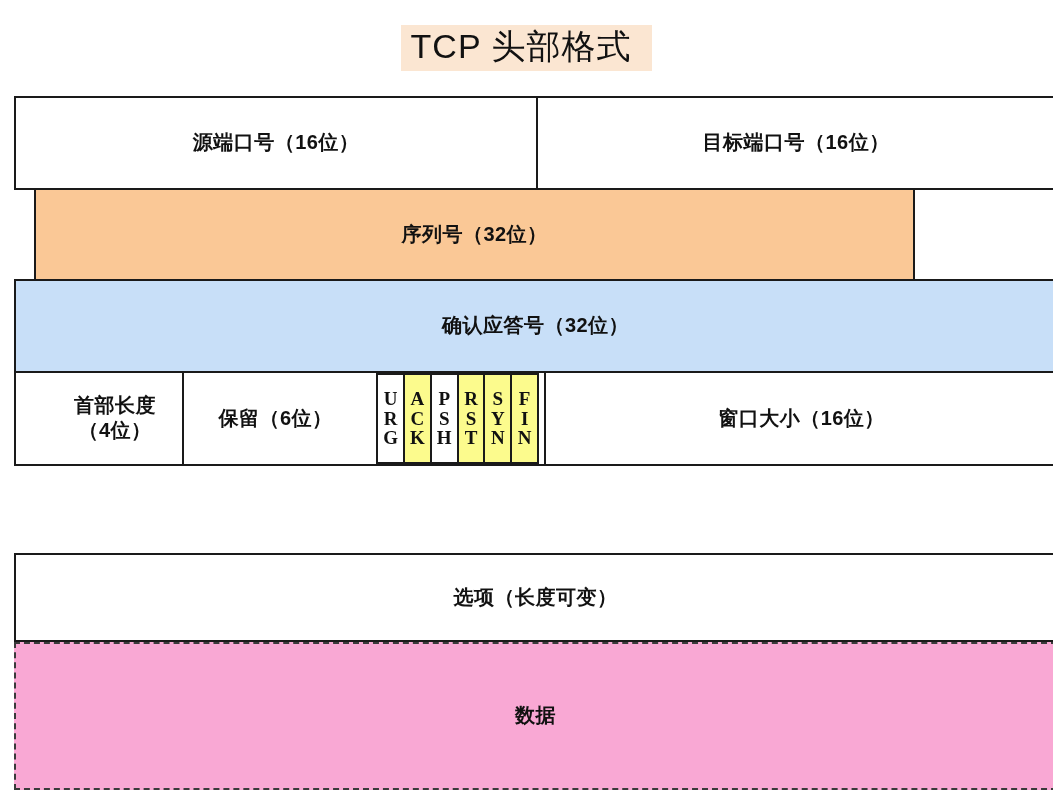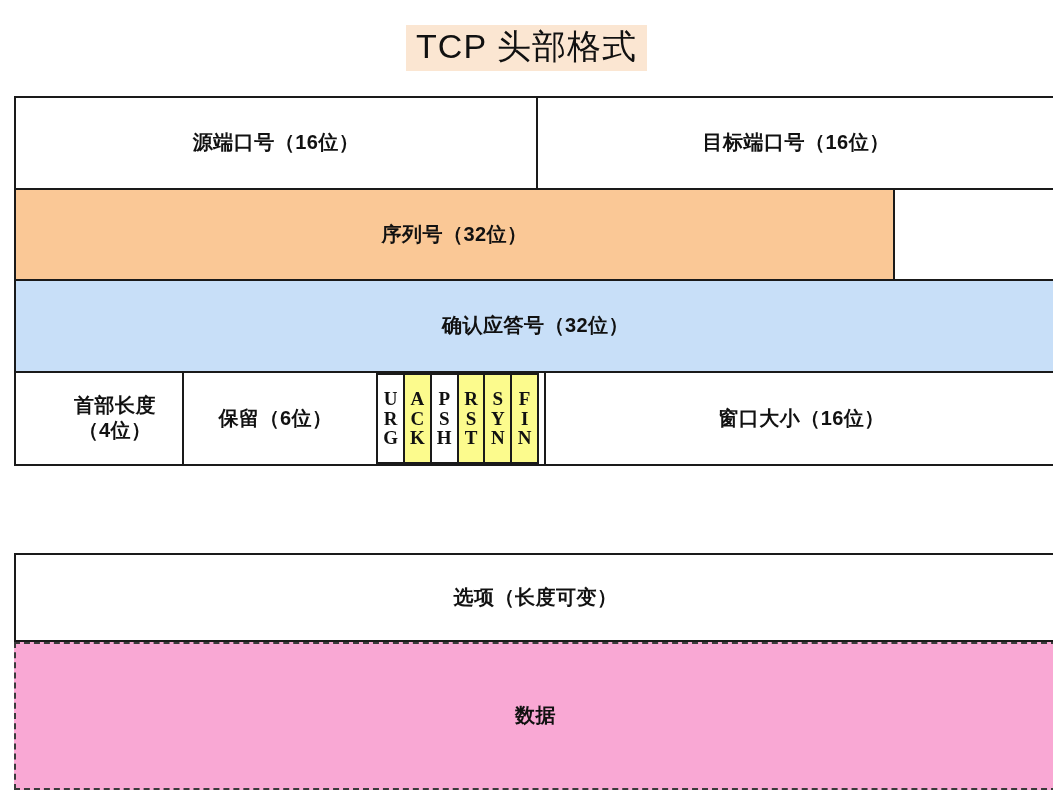--- a/index.html
+++ b/index.html
@@ -22,21 +22,21 @@
     height: 96px;
     display: flex;
     align-items: center;
     justify-content: center;
   }
   .title {
     font-size: 34px;
     font-weight: 400;
     letter-spacing: 1px;
     background: #FBE6D2;
-    padding: 2px 10px 5px 10px;
+    padding: 2px 21px 5px 10px;
     line-height: 1.15;
     white-space: nowrap;
   }
 
   
   .diagram {
     position: relative;
     width: 1043px;
     height: 694px;
     margin: 0 auto;
@@ -115,21 +115,21 @@
   <div class="row" style="top:0px; height:94px;">
     <div class="cell" style="width:524px; height:94px;">
       <span>源端口号（16位）</span>
     </div>
     <div class="cell" style="width:521px; height:94px;">
       <span>目标端口号（16位）</span>
     </div>
   </div>
 
   <div class="row" style="top:91.6px; height:94px;">
-    <div class="cell orange" style="width:881px; height:94px;">
+    <div class="cell orange" style="width:881px; height:94px;margin-left:20px;">
       <span>序列号（32位）</span>
     </div>
   </div>
 
   <div class="row" style="top:183.2px; height:94px;">
     <div class="cell blue" style="width:1043px; height:94px;text-align:right;">
       <span>确认应答号（32位）</span>
     </div>
   </div>
 

